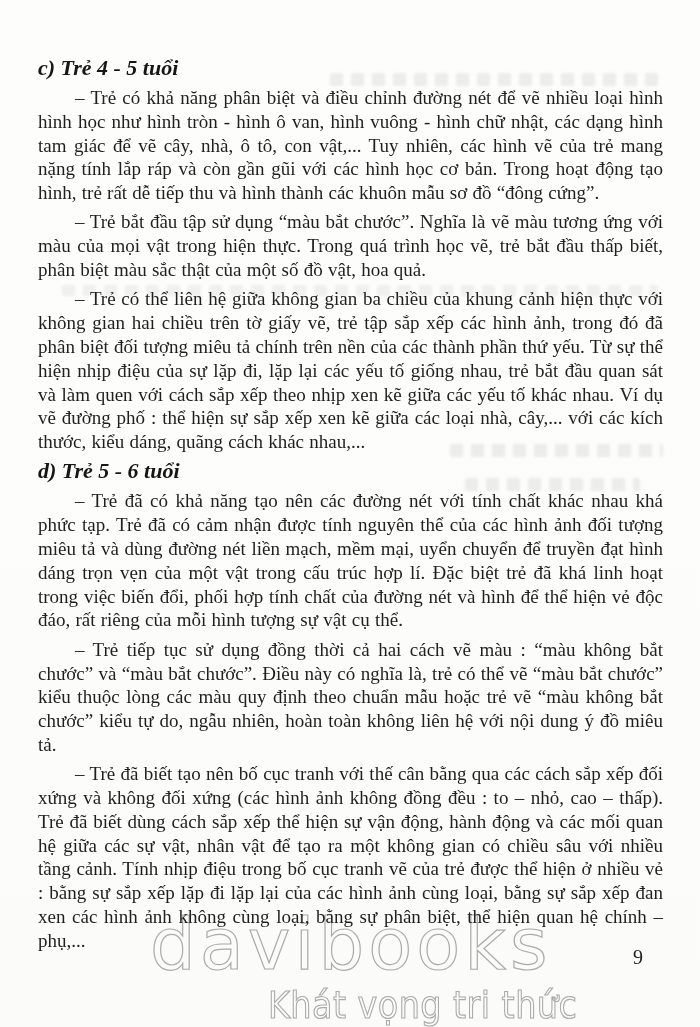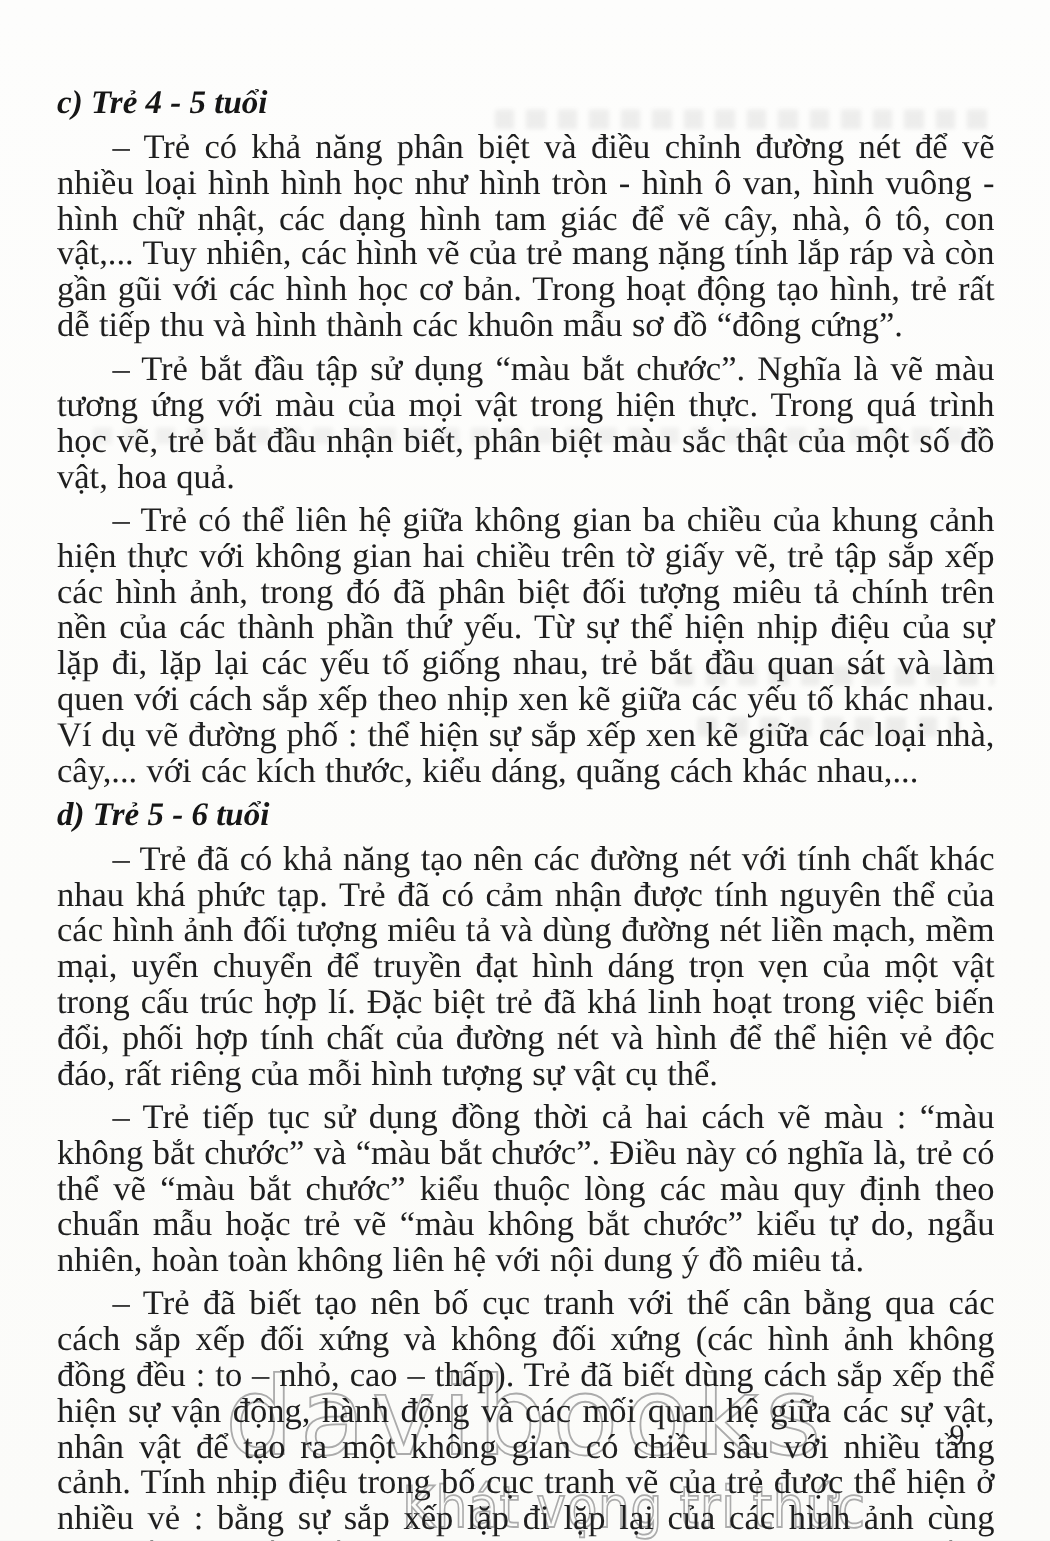--- a/index.html
+++ b/index.html
@@ -23,21 +23,21 @@
   .sec-heading {
     font-size: 22px;
     line-height: 24px;
     font-weight: bold;
     font-style: italic;
     margin: 0 0 6px 0;
     color: #161616;
   }
   .sec-heading.second { margin-top: 2px; }
   .para {
-    font-size: 23px;
+    font-size: 19px;
     line-height: 23.8px;
     text-align: justify;
     text-indent: 37px;
     margin: 0 0 5.5px 0;
     word-spacing: 0.5px;
     color: #1f1f1f;
   }
   .page-number {
     position: absolute;
     top: 946px; right: 57px;
@@ -108,21 +108,21 @@
     <div class="wm-brand">davibooks</div>
     <div class="wm-tagline">Khát vọng tri thức</div>
   </div>
 
   <main class="content">
 
     <h3 class="sec-heading">c) Trẻ 4 - 5 tuổi</h3>
 
     <p class="para">– Trẻ có khả năng phân biệt và điều chỉnh đường nét để vẽ nhiều loại hình hình học như hình tròn - hình ô van, hình vuông - hình chữ nhật, các dạng hình tam giác để vẽ cây, nhà, ô tô, con vật,... Tuy nhiên, các hình vẽ của trẻ mang nặng tính lắp ráp và còn gần gũi với các hình học cơ bản. Trong hoạt động tạo hình, trẻ rất dễ tiếp thu và hình thành các khuôn mẫu sơ đồ “đông cứng”.</p>
 
-    <p class="para">– Trẻ bắt đầu tập sử dụng “màu bắt chước”. Nghĩa là vẽ màu tương ứng với màu của mọi vật trong hiện thực. Trong quá trình học vẽ, trẻ bắt đầu nhận biết, phân biệt màu sắc thật của một số đồ vật, hoa quả.</p>
+    <p class="para">– Trẻ bắt đầu tập sử dụng “màu bắt chước”. Nghĩa là vẽ màu tương ứng với màu của mọi vật trong hiện thực. Trong quá trình học vẽ, trẻ bắt đầu thấp biết, phân biệt màu sắc thật của một số đồ vật, hoa quả.</p>
 
     <p class="para">– Trẻ có thể liên hệ giữa không gian ba chiều của khung cảnh hiện thực với không gian hai chiều trên tờ giấy vẽ, trẻ tập sắp xếp các hình ảnh, trong đó đã phân biệt đối tượng miêu tả chính trên nền của các thành phần thứ yếu. Từ sự thể hiện nhịp điệu của sự lặp đi, lặp lại các yếu tố giống nhau, trẻ bắt đầu quan sát và làm quen với cách sắp xếp theo nhịp xen kẽ giữa các yếu tố khác nhau. Ví dụ vẽ đường phố : thể hiện sự sắp xếp xen kẽ giữa các loại nhà, cây,... với các kích thước, kiểu dáng, quãng cách khác nhau,...</p>
 
     <h3 class="sec-heading second">d) Trẻ 5 - 6 tuổi</h3>
 
     <p class="para">– Trẻ đã có khả năng tạo nên các đường nét với tính chất khác nhau khá phức tạp. Trẻ đã có cảm nhận được tính nguyên thể của các hình ảnh đối tượng miêu tả và dùng đường nét liền mạch, mềm mại, uyển chuyển để truyền đạt hình dáng trọn vẹn của một vật trong cấu trúc hợp lí. Đặc biệt trẻ đã khá linh hoạt trong việc biến đổi, phối hợp tính chất của đường nét và hình để thể hiện vẻ độc đáo, rất riêng của mỗi hình tượng sự vật cụ thể.</p>
 
     <p class="para">– Trẻ tiếp tục sử dụng đồng thời cả hai cách vẽ màu : “màu không bắt chước” và “màu bắt chước”. Điều này có nghĩa là, trẻ có thể vẽ “màu bắt chước” kiểu thuộc lòng các màu quy định theo chuẩn mẫu hoặc trẻ vẽ “màu không bắt chước” kiểu tự do, ngẫu nhiên, hoàn toàn không liên hệ với nội dung ý đồ miêu tả.</p>
 
     <p class="para">– Trẻ đã biết tạo nên bố cục tranh với thế cân bằng qua các cách sắp xếp đối xứng và không đối xứng (các hình ảnh không đồng đều : to – nhỏ, cao – thấp). Trẻ đã biết dùng cách sắp xếp thể hiện sự vận động, hành động và các mối quan hệ giữa các sự vật, nhân vật để tạo ra một không gian có chiều sâu với nhiều tầng cảnh. Tính nhịp điệu trong bố cục tranh vẽ của trẻ được thể hiện ở nhiều vẻ : bằng sự sắp xếp lặp đi lặp lại của các hình ảnh cùng loại, bằng sự sắp xếp đan xen các hình ảnh không cùng loại, bằng sự phân biệt, thể hiện quan hệ chính – phụ,...</p>

